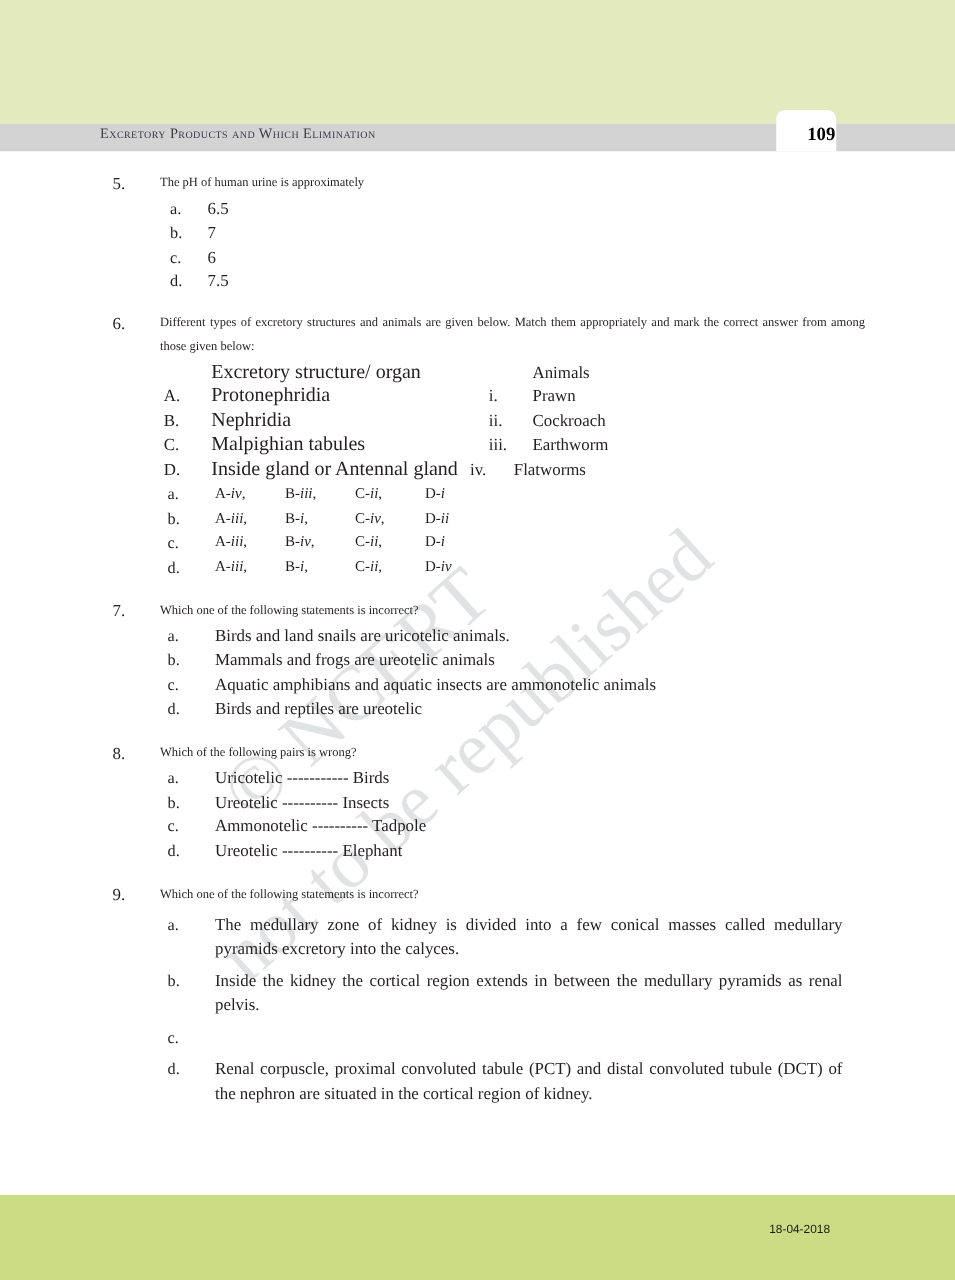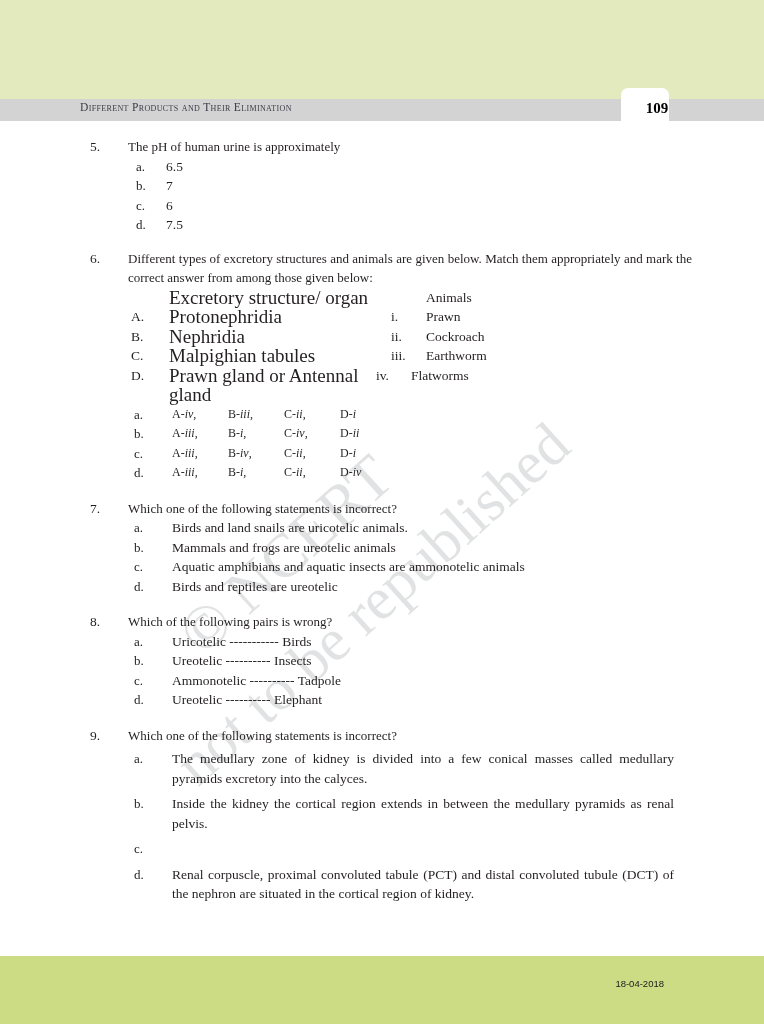--- a/index.html
+++ b/index.html
@@ -105,21 +105,21 @@
     flex: 0 0 38px;
     text-align: left;
     padding-left: 90px;
     box-sizing: content-box;
     font-size: 13.5px;
     line-height: 19.5px;
   }
   .qtext {
     flex: 1 1 auto;
     padding-right: 72px;
-    font-size: 13px;
+    font-size: 10px;
     line-height: 19.5px;
   }
   .qtext.justify { text-align: justify; text-align-last: left; }
 
   .opt-list { margin: 0; padding: 0; }
   .opt-row {
     display: flex;
     align-items: flex-start;
   }
   .opt-label {
@@ -155,21 +155,21 @@
     align-items: flex-start;
     line-height: 19.5px;
   }
   .mt-key {
     flex: 0 0 38px;
     padding-left: 131px;
     font-size: 13.5px;
   }
   .mt-struct {
     flex: 0 0 222px;
-    font-size: 19px;
+    font-size: 16px;
   }
   .mt-rom {
     flex: 0 0 35px;
     font-size: 13.5px;
   }
   .mt-animal {
     flex: 1 1 auto;
     font-size: 13.5px;
   }
   .mt-struct.wide { flex: 0 0 207px; }
@@ -212,21 +212,21 @@
     font-family: "Liberation Sans", "DejaVu Sans", sans-serif;
     font-size: 9.5px;
     color: #1a1a1a;
   }
 </style>
 </head>
 <body>
 
 <div class="top-band"></div>
 <div class="header-strip"></div>
-<div class="header-title">Different Products and Their Elimination</div>
+<div class="header-title">Excretory Products and Which Elimination</div>
 <div class="page-tab"></div>
 <div class="page-number">109</div>
 
 <div class="watermark">
   <div class="wm-text wm-1">© NCERT</div>
   <div class="wm-text wm-2">not to be republished</div>
 </div>
 
 <div class="content">
 
@@ -284,21 +284,21 @@
         <div class="mt-animal">Cockroach</div>
       </div>
       <div class="match-row">
         <div class="mt-key">C.</div>
         <div class="mt-struct">Malpighian tabules</div>
         <div class="mt-rom">iii.</div>
         <div class="mt-animal">Earthworm</div>
       </div>
       <div class="match-row">
         <div class="mt-key">D.</div>
-        <div class="mt-struct wide">Prawn gland or Antennal gland</div>
+        <div class="mt-struct wide">Inside gland or Antennal gland</div>
         <div class="mt-rom">iv.</div>
         <div class="mt-animal">Flatworms</div>
       </div>
     </div>
 
     <div>
       <div class="ans-row">
         <div class="ans-label">a.</div>
         <div class="ans-cell">A-<i>iv</i>,</div>
         <div class="ans-cell">B-<i>iii</i>,</div>

